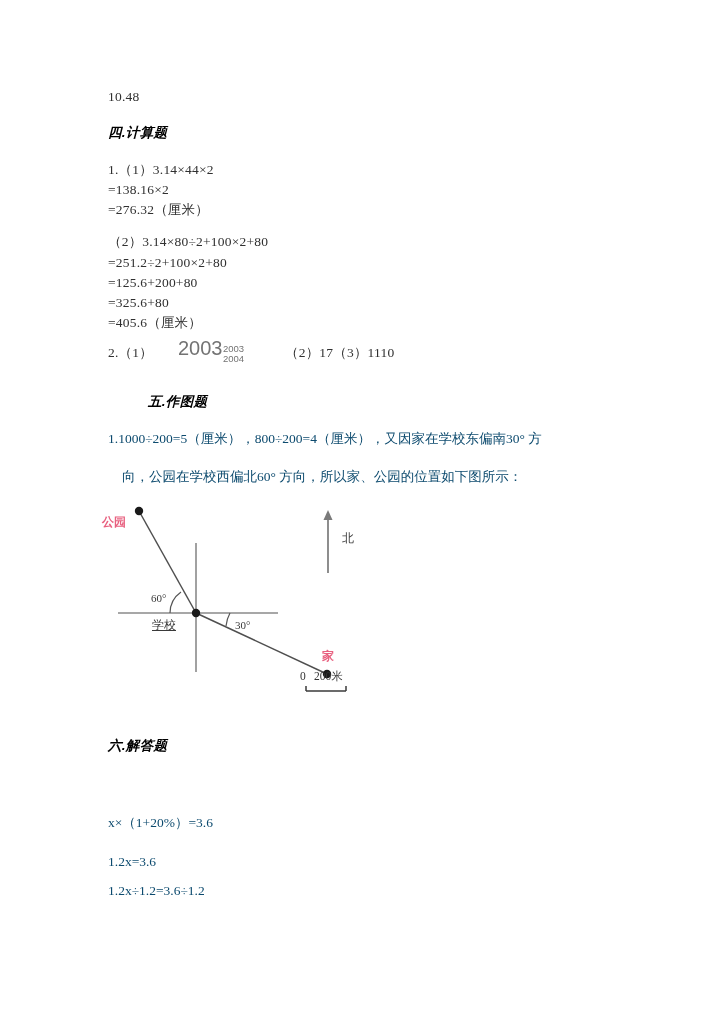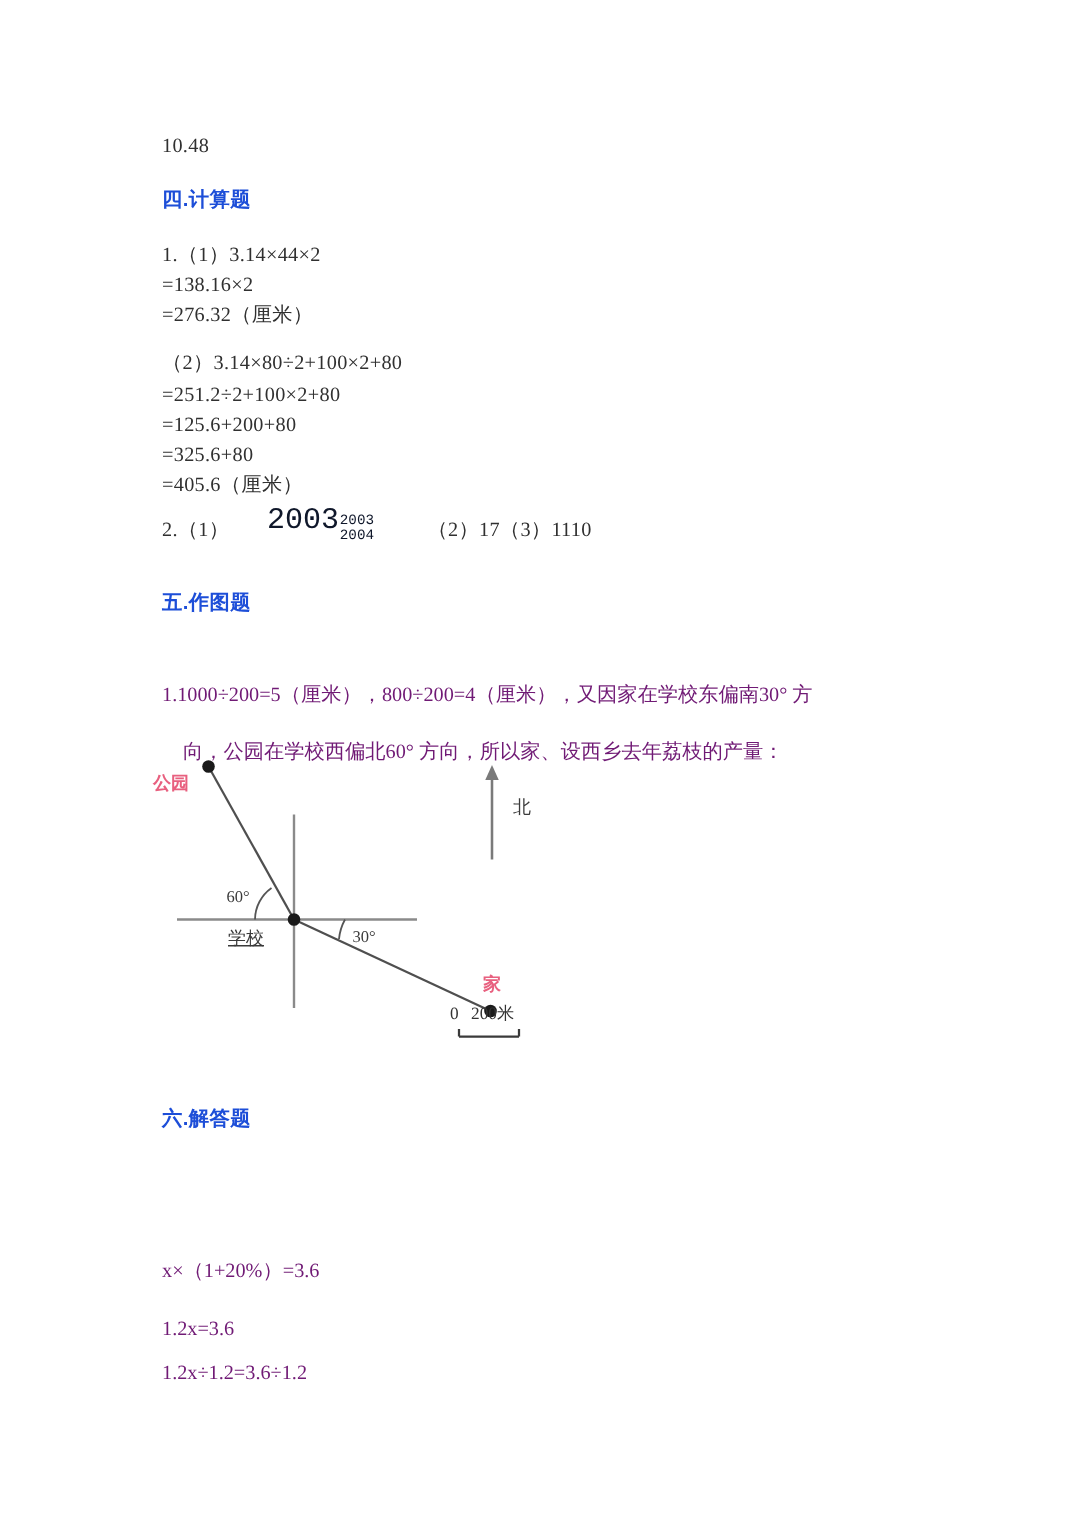--- a/index.html
+++ b/index.html
@@ -35,43 +35,43 @@
     letter-spacing: 0.2px;
   }
 
   .heading {
     position: absolute;
     left: 108px;
     white-space: nowrap;
     font-size: 13.5px;
     font-weight: bold;
     line-height: 1;
-    color: #1d4ed8;
+    color: #000000;
     font-family: "Liberation Sans", "DejaVu Sans", sans-serif;
     letter-spacing: 0.3px;
+    font-style: italic;
   }
 
   .para {
     position: absolute;
     left: 108px;
     white-space: nowrap;
     font-size: 13.5px;
     line-height: 1;
-    color: #701a75;
-    margin-top: 24px;
+    color: #0c4a6e;
   }
 
   
   .mixed-number {
     position: absolute;
     white-space: nowrap;
     font-size: 20px;
-    color: #0f172a;
-    line-height: 1;
-    font-family: Liberation Mono, monospace;
+    color: #737373;
+    line-height: 1;
+    font-family: Liberation Sans, sans-serif;
   }
   .mixed-number .whole { font-size: 20px; }
   .mixed-number .frac {
     display: inline-flex;
     flex-direction: column;
     align-items: center;
     justify-content: center;
     vertical-align: 0.30em;
     font-size: 9.5px;
     line-height: 1.05;
@@ -145,24 +145,24 @@
 
   <div class="mixed-number" style="left:178px; top:338px;">
     <span class="whole">2003</span><span class="frac">
         <span class="num">2003</span>
         <span class="den">2004</span>
       </span>
   </div>
 
   <div class="line" style="left:285px; top:346px;">（2）17（3）1110</div>
 
-  <div class="heading" style="top:395px;">五.作图题</div>
+  <div class="heading" style="top:395px;margin-left:40px;">五.作图题</div>
 
   <div class="para" style="top:432px;">1.1000÷200=5（厘米），800÷200=4（厘米），又因家在学校东偏南30° 方</div>
-  <div class="para" style="left:122px; top:470px;">向，公园在学校西偏北60° 方向，所以家、设西乡去年荔枝的产量：</div>
+  <div class="para" style="left:122px; top:470px;">向，公园在学校西偏北60° 方向，所以家、公园的位置如下图所示：</div>
 
   <div class="diagram">
     <svg width="300" height="210" viewBox="0 0 300 210">
 
       <line x1="18" y1="118" x2="178" y2="118" stroke="#8a8a8a" stroke-width="1.6"></line>
 
       <line x1="96" y1="48" x2="96" y2="177" stroke="#8a8a8a" stroke-width="1.6"></line>
 
       <line x1="96" y1="118" x2="39" y2="16" stroke="#4f4f4f" stroke-width="1.5"></line>
 

